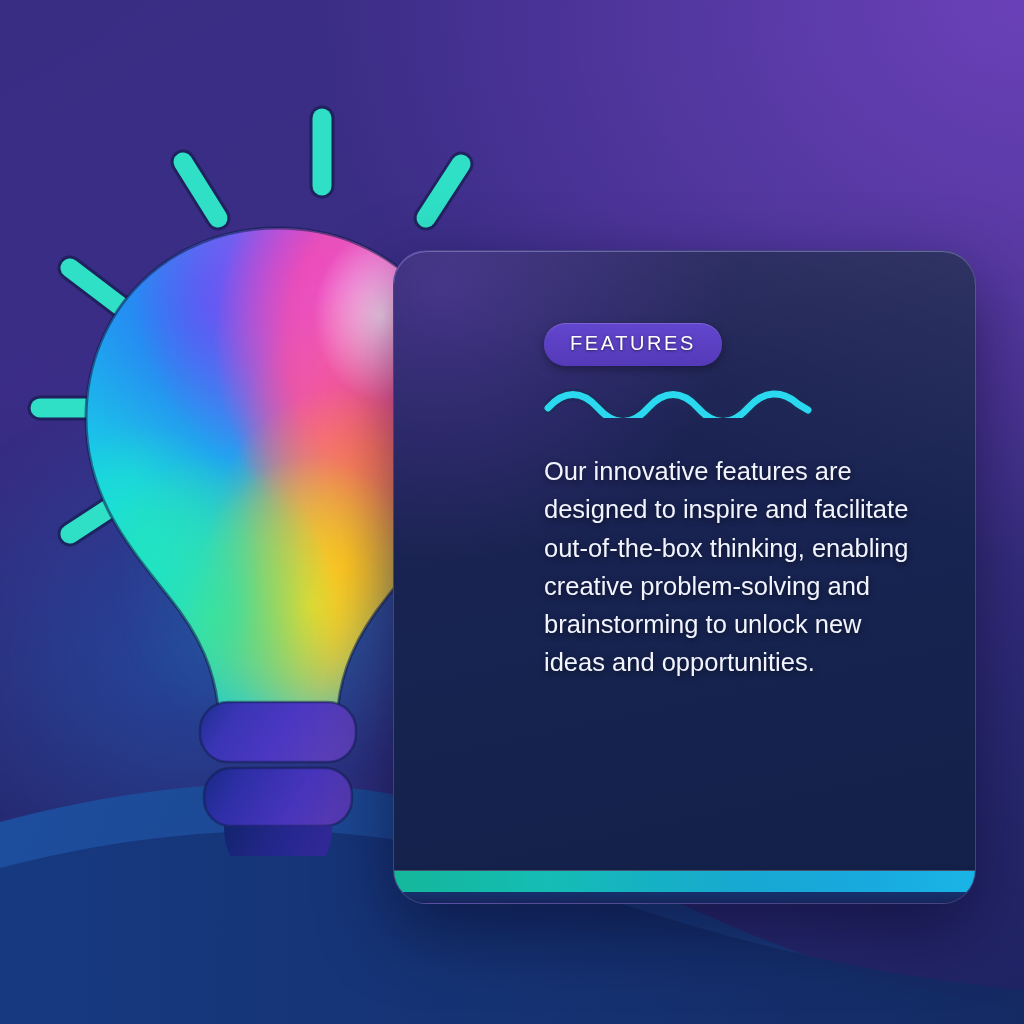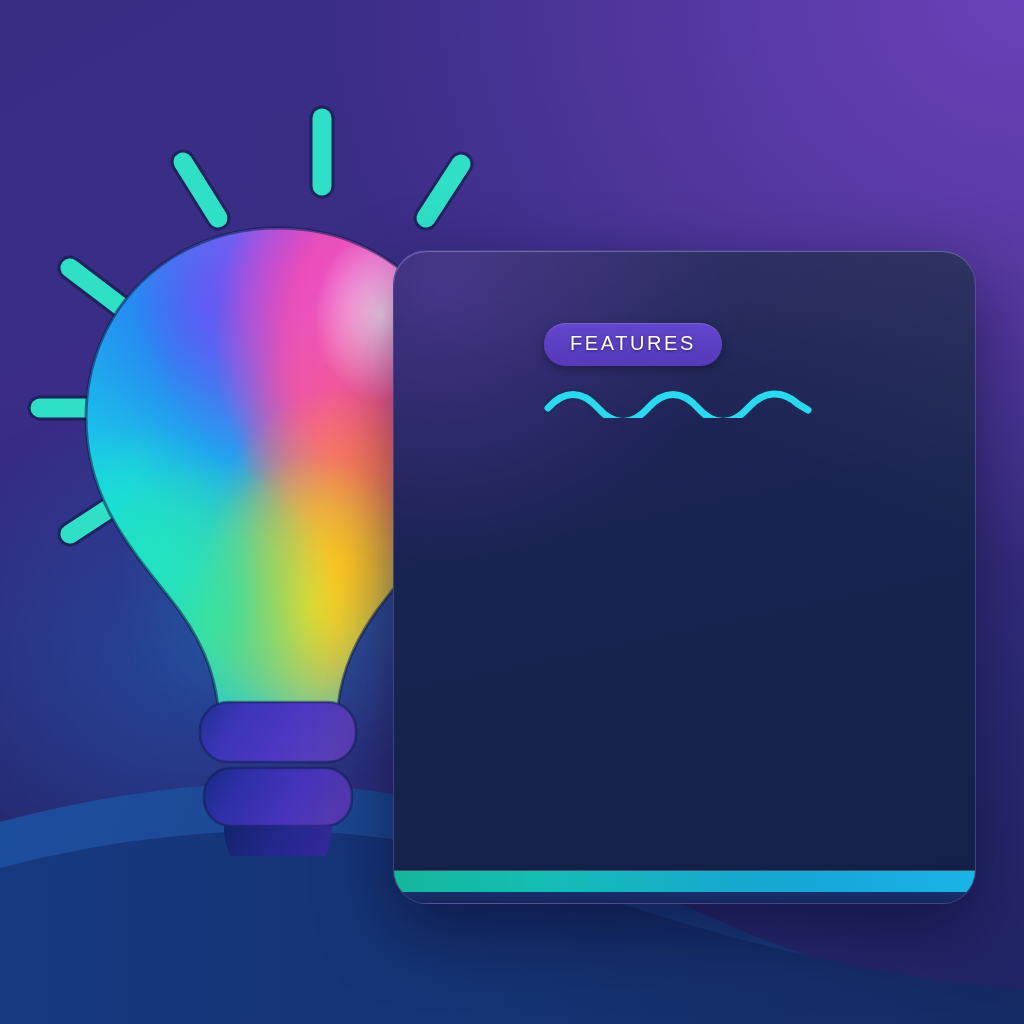--- a/index.html
+++ b/index.html
@@ -261,19 +261,20 @@
 
       <svg class="wave-divider" width="270" height="30" viewBox="0 0 270 30">
         <path d="M4,20 C20,2 38,2 54,20 C70,38 88,38 104,20
                  C120,2 138,2 154,20 C170,38 188,38 204,20
                  C220,2 238,2 254,16 L264,22" fill="none" stroke="#1d2c56" stroke-width="12" stroke-linecap="round" opacity=".7"></path>
         <path d="M4,20 C20,2 38,2 54,20 C70,38 88,38 104,20
                  C120,2 138,2 154,20 C170,38 188,38 204,20
                  C220,2 238,2 254,16 L264,22" fill="none" stroke="#2ad8ef" stroke-width="7" stroke-linecap="round"></path>
       </svg>
 
+      <p class="body-text">Our innovative features are designed to inspire and facilitate out-of-the-box thinking, enabling creative problem-solving and brainstorming to unlock new ideas and opportunities.</p>
     </div>
 
     <div class="card-bottom-bar"></div>
     <div class="card-bottom-lip"></div>
   </div>
 
 </div>
 
 </body></html>

